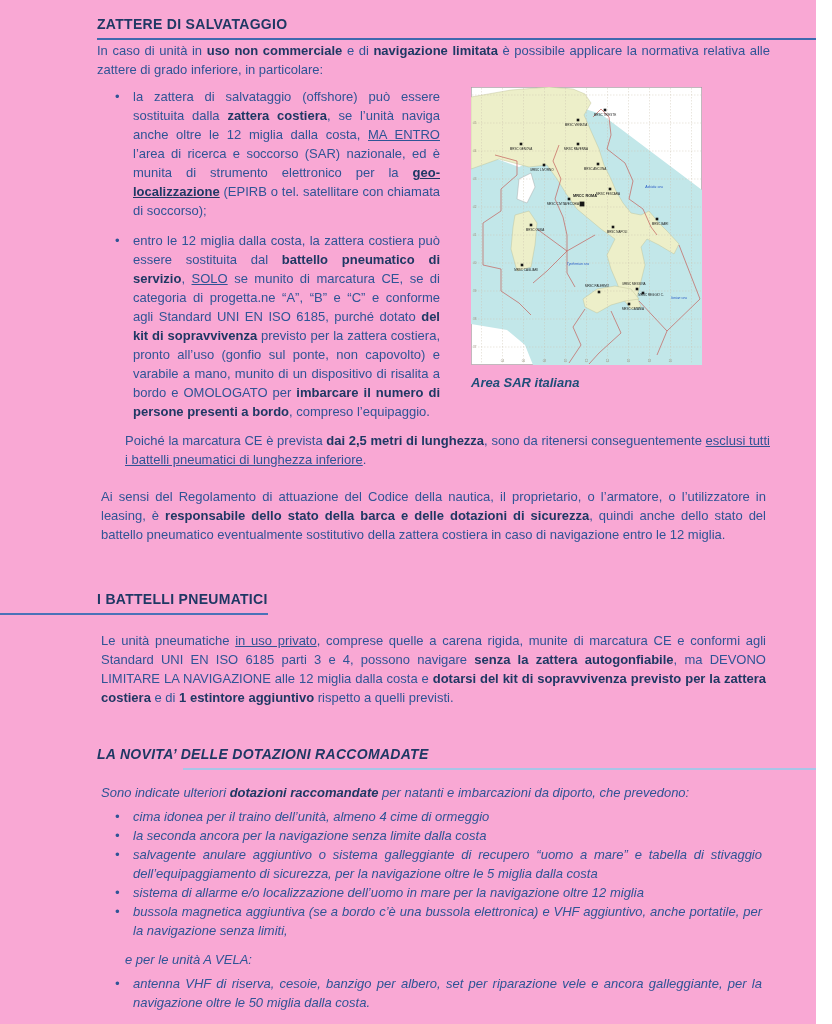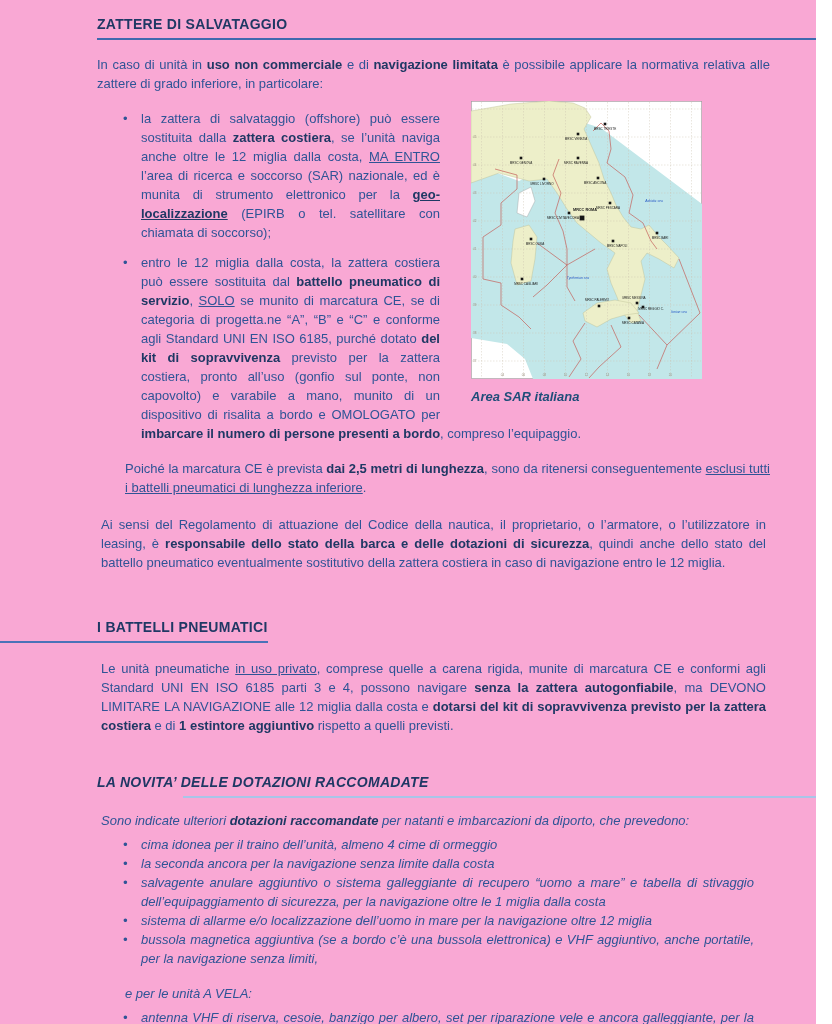--- a/index.html
+++ b/index.html
@@ -17,27 +17,27 @@
   .hsec{font-weight:700;font-size:14px;letter-spacing:.3px;color:#1f3864;
         position:relative;line-height:18px;}
   .hsec .rule{position:absolute;height:2px;bottom:-7px;}
   .h-zattere{display:block;}
   .h-zattere .rule{left:0;right:-46px;background:#3f69ae;}
   .h-battelli{display:inline-block;}
   .h-battelli .rule{left:-97px;right:0;background:#4a72b8;}
   .h-novita{display:block;}
   .h-novita .rule{left:86px;right:-46px;background:#a9c5e8;}
   
-  ul{margin:16px;padding:0;list-style:none;}
+  ul{margin:8px;padding:0;list-style:none;}
   li{position:relative;padding-left:28px;text-align:justify;}
   li::before{content:"\2022";position:absolute;left:10px;top:0;color:#2f5496;}
   .ul-gap li{margin-bottom:11px;}
   .ul-gap li:last-child{margin-bottom:0;}
   
-  .intro{margin:22px 0 8px 0;}
+  .intro{margin:8px 0 8px 0;}
   .map-float{float:right;width:330px;margin:0 0 4px 0;}
   .map-box{width:231px;margin-left:auto;margin-right:68px;}
   .map-box svg{display:block;width:231px;height:278px;}
   .map-caption{margin-top:8px;font-style:italic;font-weight:700;
                font-size:13px;color:#1f4e79;}
   .note-p{clear:none;margin:10px 0 0 28px;}
   .after-p{clear:both;margin-top:18px;}
   .sect2{margin-top:46px;}
   .sect2 p{margin-top:22px;}
   .sect3{margin-top:38px;font-style:italic;}
@@ -197,21 +197,21 @@
 
   <div class="sect3">
     <div class="hsec h-novita">
       <span>LA NOVITA’ DELLE DOTAZIONI RACCOMADATE</span>
       <span class="rule"></span>
     </div>
     <p class="lead"><span>Sono indicate ulteriori </span><span class="b">dotazioni raccomandate</span><span> per natanti e imbarcazioni da diporto, che prevedono:</span></p>
     <ul>
       <li><span>cima idonea per il traino dell’unità, almeno 4 cime di ormeggio</span></li>
       <li><span>la seconda ancora per la navigazione senza limite dalla costa</span></li>
-      <li><span>salvagente anulare aggiuntivo o sistema galleggiante di recupero “uomo a mare” e tabella di stivaggio dell’equipaggiamento di sicurezza, per la navigazione oltre le 1 miglia dalla costa</span></li>
+      <li><span>salvagente anulare aggiuntivo o sistema galleggiante di recupero “uomo a mare” e tabella di stivaggio dell’equipaggiamento di sicurezza, per la navigazione oltre le 5 miglia dalla costa</span></li>
       <li><span>sistema di allarme e/o localizzazione dell’uomo in mare per la navigazione oltre 12 miglia</span></li>
       <li><span>bussola magnetica aggiuntiva (se a bordo c’è una bussola elettronica) e VHF aggiuntivo, anche portatile, per la navigazione senza limiti,</span></li>
     </ul>
     <p class="vela-line"><span>e per le unità A VELA:</span></p>
     <ul>
       <li><span>antenna VHF di riserva, cesoie, banzigo per albero, set per riparazione vele e ancora galleggiante, per la navigazione oltre le 50 miglia dalla costa.</span></li>
     </ul>
   </div>
 
 </div>

